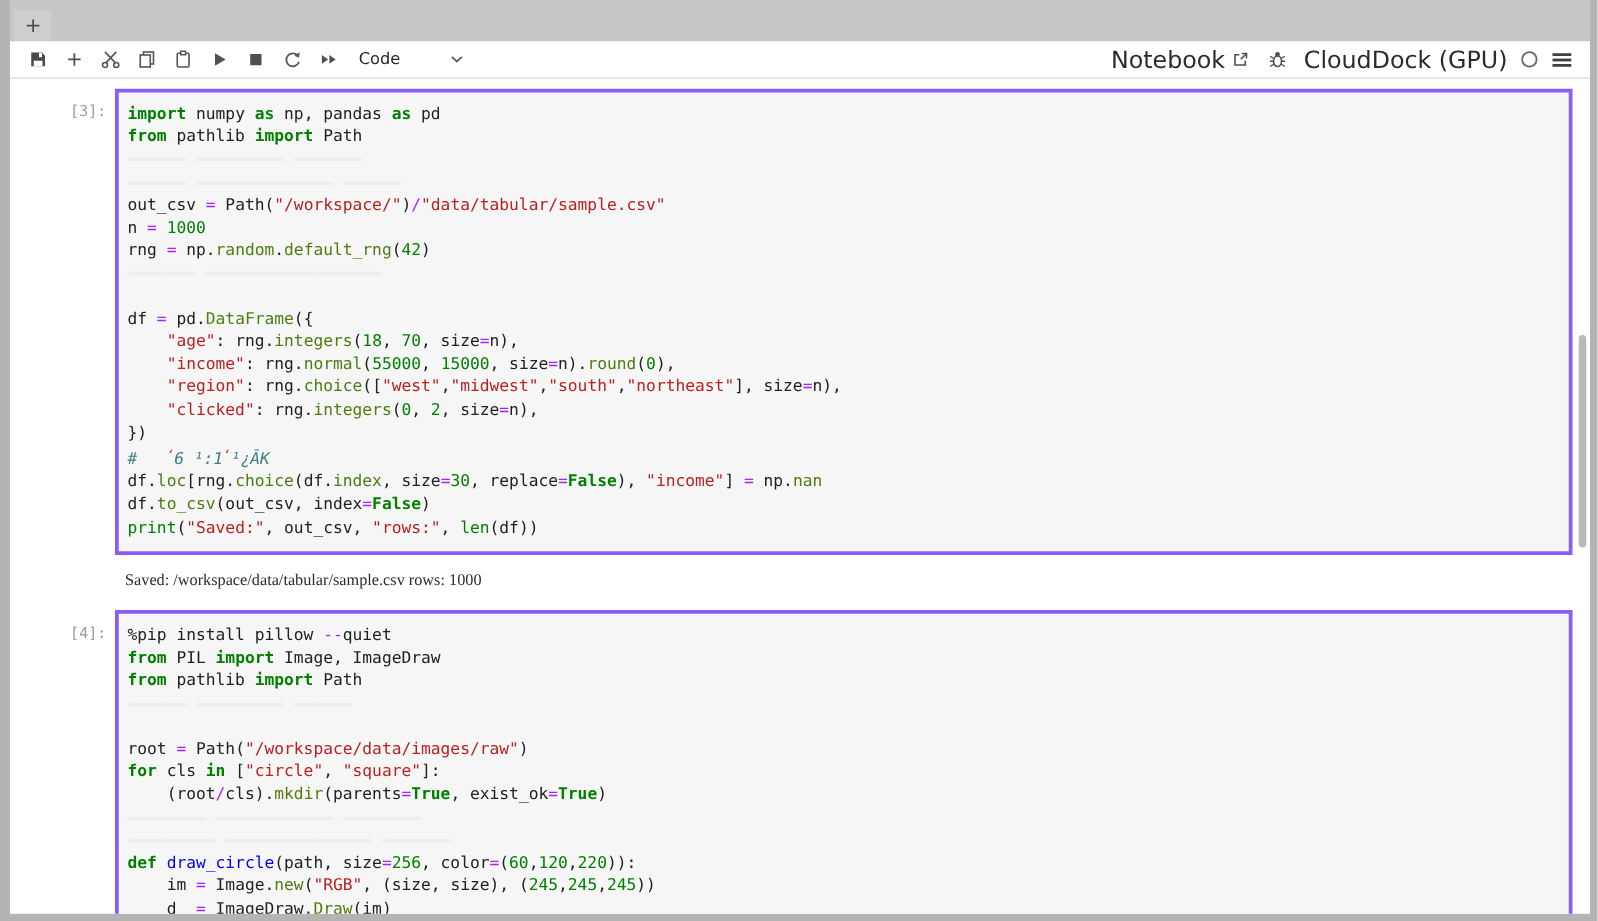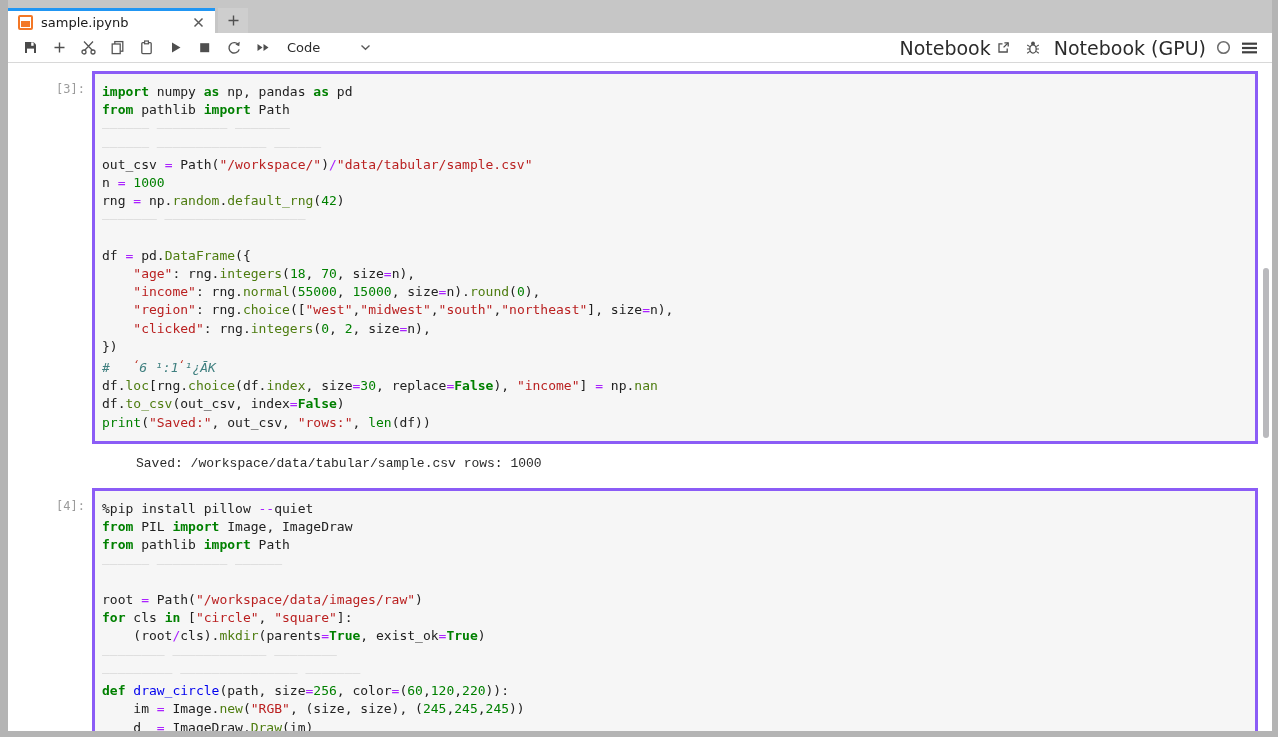--- a/index.html
+++ b/index.html
@@ -32,22 +32,22 @@
   
   .content { position:absolute; left:8px; right:6px; top:63px; bottom:6px; background:#ffffff; overflow:hidden; }
   .cellrow { display:flex; align-items:flex-start; margin:8px 14px 0 0; }
   .cellrow.second { margin-top:7px; }
   .prompt { width:84px; flex:0 0 84px; text-align:right; padding:11px 7px 0 0;
             font-family:"DejaVu Sans Mono","Liberation Mono",monospace; font-size:12px; color:#9b9b9b; }
   .cellinput { flex:1; background:#f6f6f6; border:3px solid #8b5cf6; padding:9px 8px 9px 7px;
                font-family:"DejaVu Sans Mono","Liberation Mono",monospace; font-size:13px; line-height:18.2px;
                white-space:pre; overflow:hidden; cursor:text; }
   .outputrow { display:flex; align-items:flex-start; }
-  .outputtext { flex:1; padding:11px 0 8px 8px; font-family:Liberation Mono, monospace;
-                font-size:13px; line-height:18.2px; color:#2b2b2b; white-space:pre;margin-left:36px; }
+  .outputtext { flex:1; padding:11px 0 8px 8px; font-family:Liberation Serif, serif;
+                font-size:13px; line-height:18.2px; color:#2b2b2b; white-space:pre; }
   .cl { min-height:18.2px; }
 
   
   .tk-kw  { color:#008000; font-weight:bold; }
   .tk-bi  { color:#008000; }
   .tk-num { color:#008000; }
   .tk-prop{ color:#4d7c0f; }
   .tk-def { color:#0000ee; }
   .tk-str { color:#ba2121; }
   .tk-op  { color:#aa22ff; }
@@ -65,29 +65,20 @@
   .nbicon::after { content:""; position:absolute; left:1px; right:1px; top:4px; bottom:1px; background:#f37726; }
 
   svg { display:block; }
 </style>
 </head>
 <body>
 
 <div class="window">
 
   <div class="tabbar">
-    <div class="tab">
-      <span class="nbicon"></span>
-      <span class="tab-title">sample.ipynb</span>
-      <span class="tab-close">
-        <svg width="11" height="11" viewBox="0 0 11 11">
-          <path d="M1.5 1.5 L9.5 9.5 M9.5 1.5 L1.5 9.5" stroke="#5a5a5a" stroke-width="1.5" fill="none"></path>
-        </svg>
-      </span>
-    </div>
     <div class="newtab">
       <svg width="13" height="13" viewBox="0 0 13 13">
         <path d="M6.5 1.5 V11.5 M1.5 6.5 H11.5" stroke="#4f4f4f" stroke-width="1.4" fill="none"></path>
       </svg>
     </div>
   </div>
 
   <div class="toolbar">
     <span class="tbtn">
       <svg width="15" height="15" viewBox="0 0 15 15">
@@ -160,21 +151,21 @@
           <path d="M11 2 L6.6 6.4" stroke="#4f4f4f" stroke-width="1.3" fill="none"></path>
         </svg>
       </span>
       <span class="gap16">
         <svg width="14" height="15" viewBox="0 0 14 15">
           <ellipse cx="7" cy="9" rx="3.2" ry="4.2" stroke="#4f4f4f" stroke-width="1.3" fill="none"></ellipse>
           <circle cx="7" cy="3.4" r="1.9" fill="#4f4f4f"></circle>
           <path d="M3.8 6.6 L1.2 5 M3.8 9 H1 M3.8 11.4 L1.2 13.2 M10.2 6.6 L12.8 5 M10.2 9 H13 M10.2 11.4 L12.8 13.2" stroke="#4f4f4f" stroke-width="1.1" fill="none"></path>
         </svg>
       </span>
-      <span class="label gap14">Notebook (GPU)</span>
+      <span class="label gap14">CloudDock (GPU)</span>
       <span class="gap10">
         <svg width="15" height="15" viewBox="0 0 15 15">
           <circle cx="7.5" cy="7.5" r="5.8" stroke="#6b6b6b" stroke-width="1.5" fill="none"></circle>
         </svg>
       </span>
       <span class="gap10">
         <svg width="17" height="14" viewBox="0 0 17 14">
           <rect x="1" y="1.6" width="15" height="2.2" fill="#3f3f3f"></rect>
           <rect x="1" y="5.9" width="15" height="2.2" fill="#3f3f3f"></rect>
           <rect x="1" y="10.2" width="15" height="2.2" fill="#3f3f3f"></rect>

